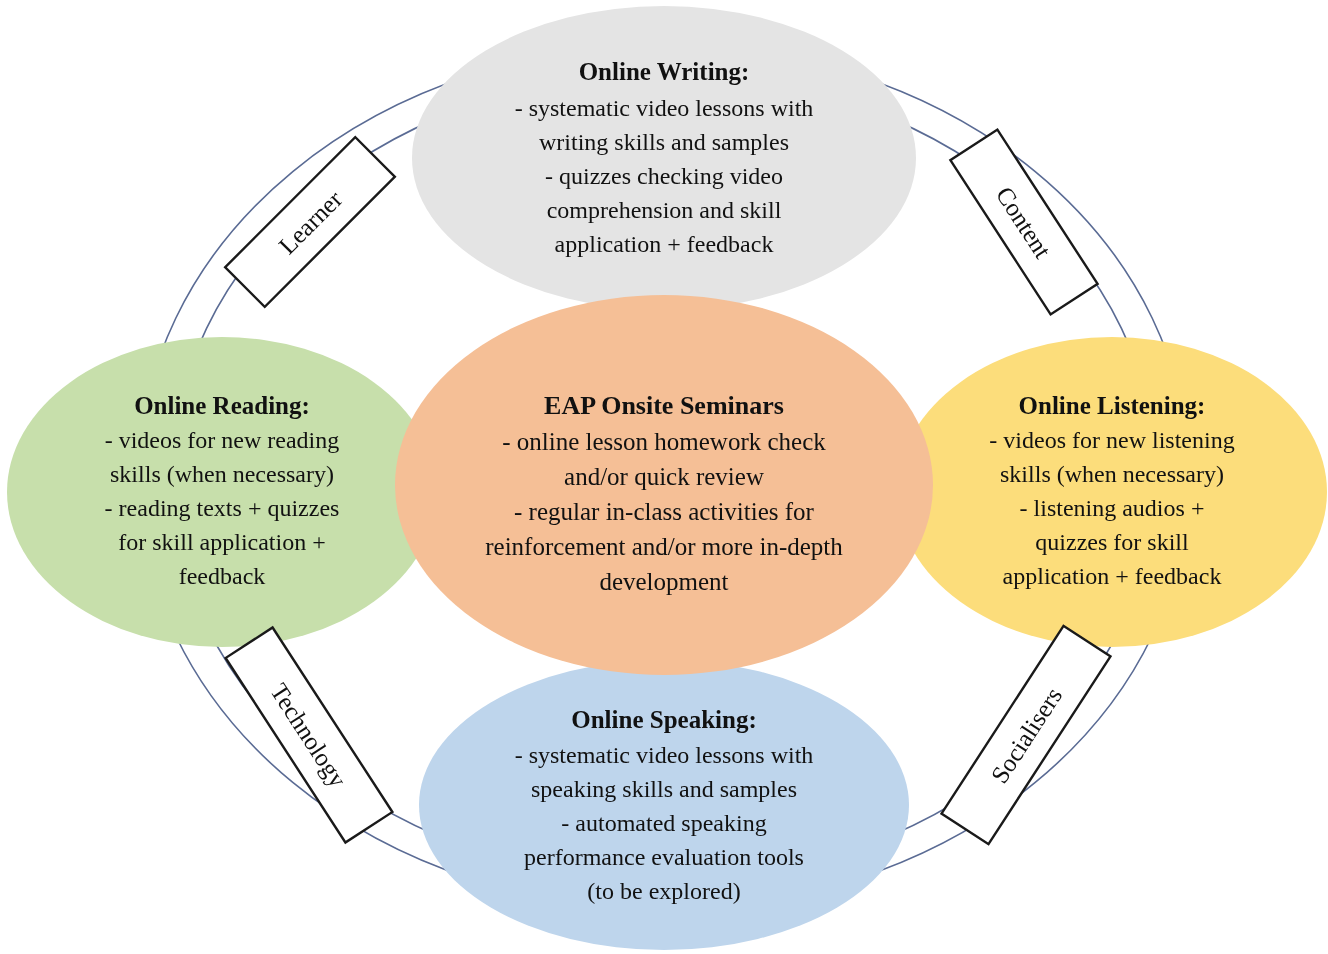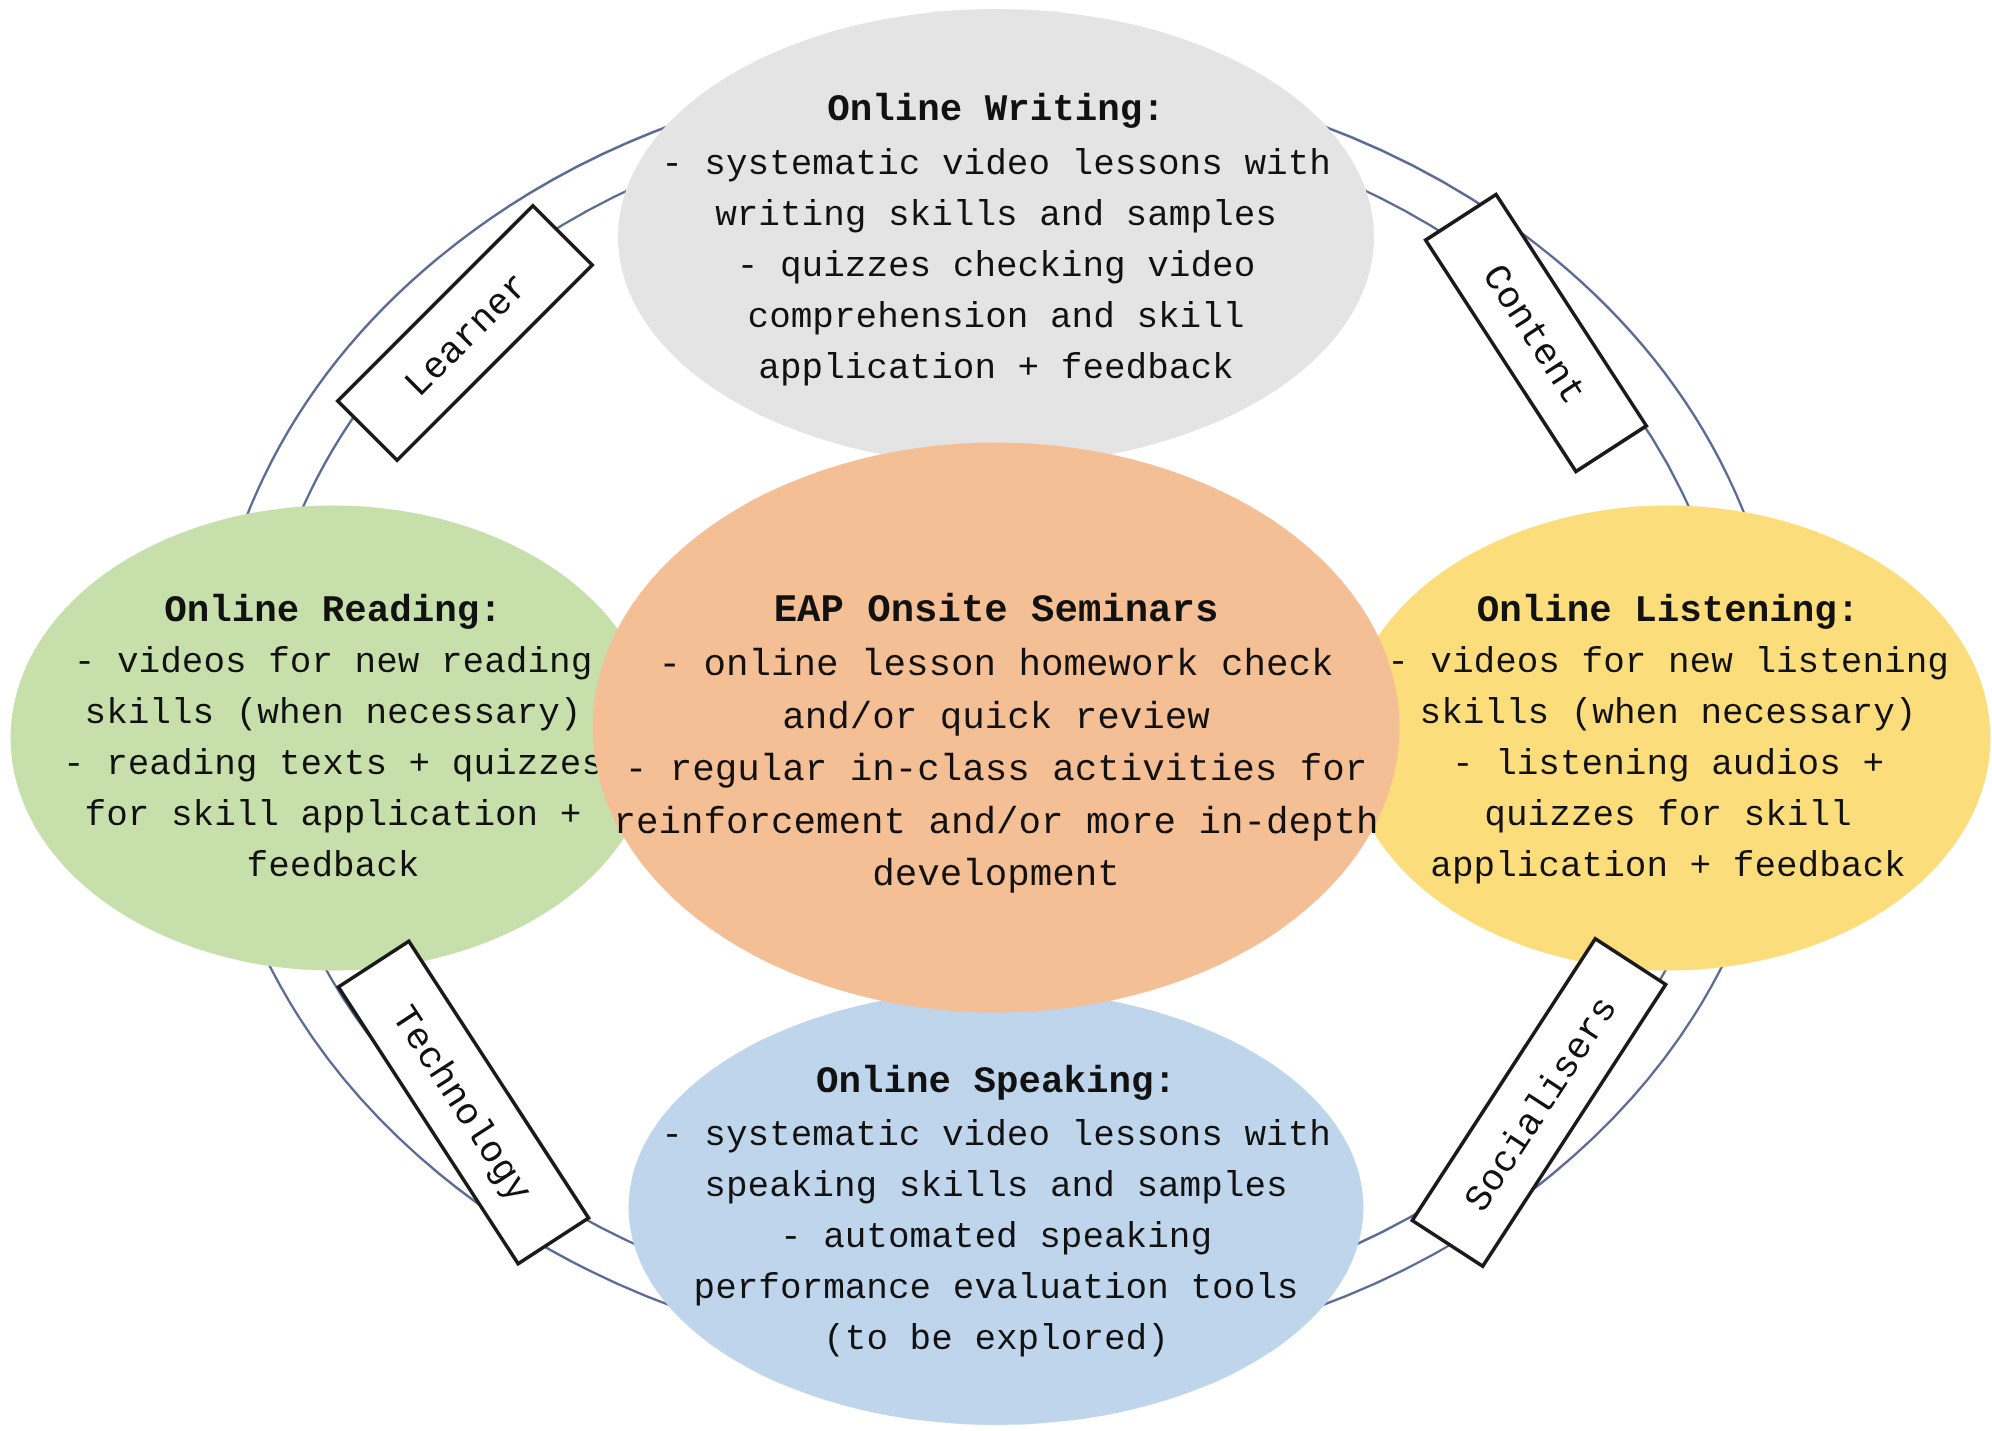--- a/index.html
+++ b/index.html
@@ -43,21 +43,21 @@
     font-size: 25px;
     fill: #111111;
   }
   text {
     fill: #111111;
   }
 </style>
 </head>
 <body>
 
-<div id="diagram-root" style="background: rgb(255, 255, 255); font-family: Liberation Mono, monospace;">
+<div id="diagram-root" style="background: rgb(255, 255, 255);">
 
   <svg id="diagram-svg" viewBox="0 0 1328 954" xmlns="http://www.w3.org/2000/svg">
 
     <g fill="none" stroke="#5a6b94" stroke-width="1.6">
       <ellipse cx="664" cy="477" rx="525" ry="432"></ellipse>
       <ellipse cx="664" cy="477" rx="492" ry="404"></ellipse>
     </g>
 
     <g>
       <ellipse cx="664" cy="158" rx="252" ry="152" fill="#e4e4e4"></ellipse>

